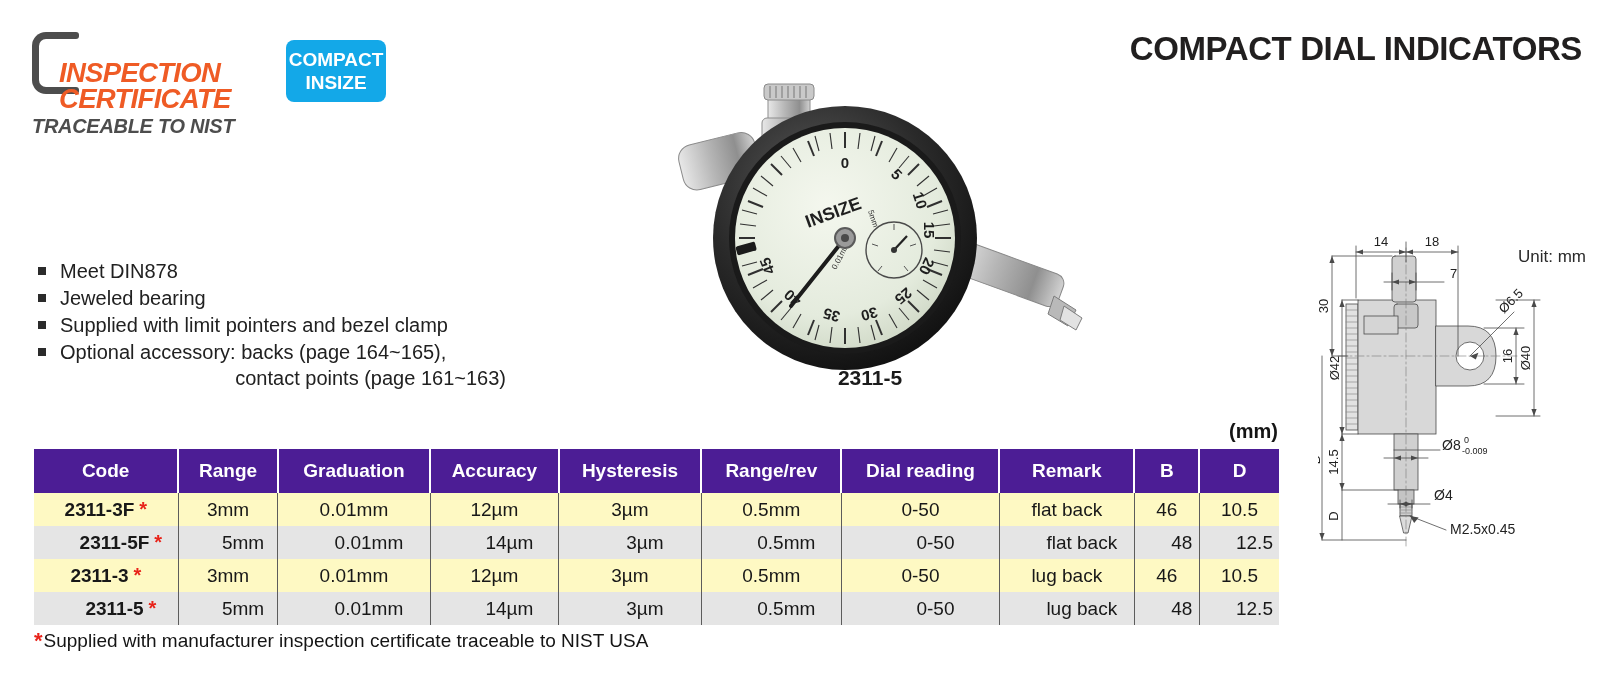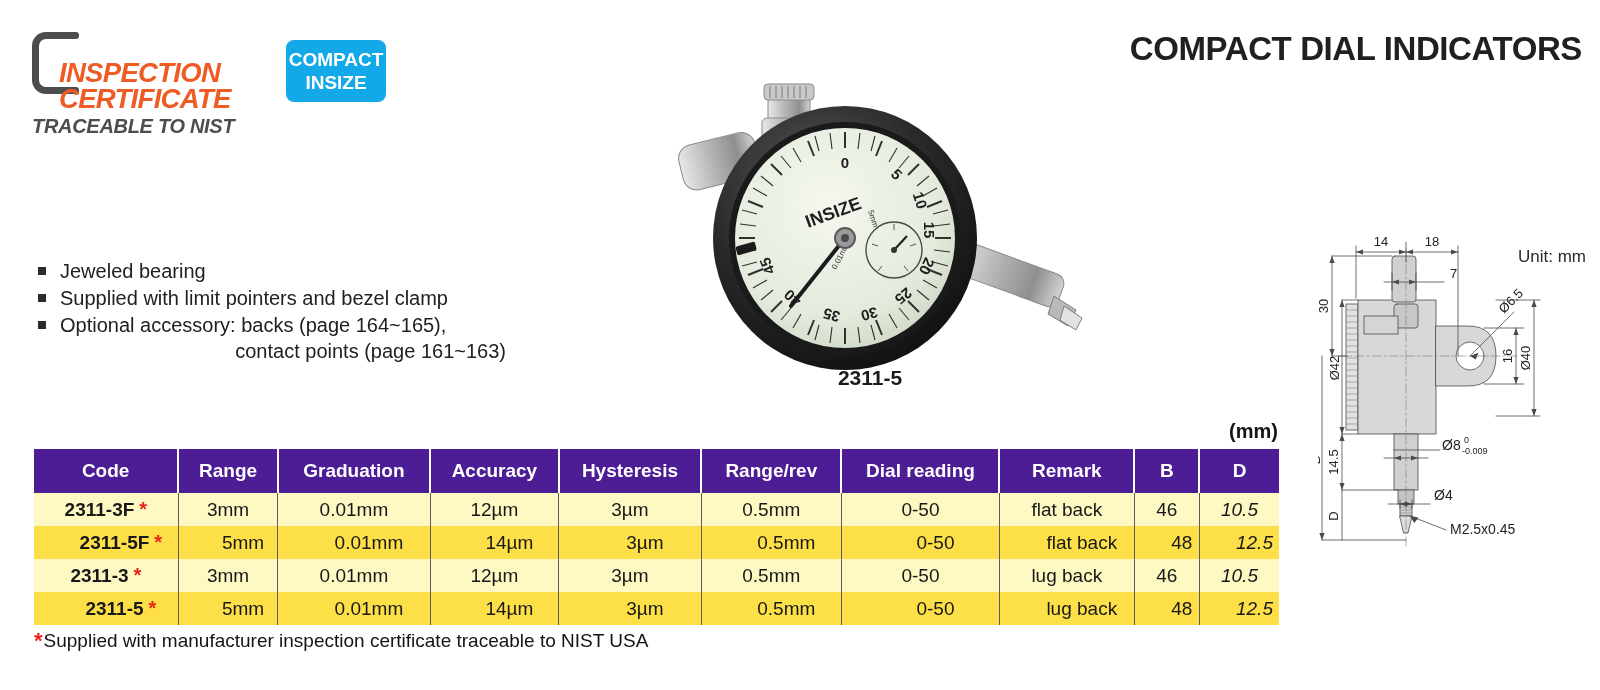--- a/index.html
+++ b/index.html
@@ -97,23 +97,23 @@
     white-space:nowrap;
     font-size:19px;
   }
   table.spec th:last-child{border-right:none;}
   table.spec td{
     padding:5px 6px;text-align:center;color:#181818;
     border-right:1.5px solid #5c5c5c;
     white-space:nowrap;
     height:23px;
   }
-  table.spec td:last-child{border-right:none;font-style:italic;}
+  table.spec td:last-child{border-right:none;}
   table.spec tr.odd td{background:#fef9c3;}
-  table.spec tr.even td{background:#fde047;padding-left:36px;}
+  table.spec tr.even td{background:#e5e5e5;padding-left:36px;}
   td.code{font-weight:bold;text-align:left;padding-left:12px;position:relative;}
   .ast{color:#e8231a;font-weight:bold;font-size:20px;margin-left:5px;}
 
   .footnote{
     position:absolute;left:34px;top:628px;
     font-size:19px;color:#141414;white-space:nowrap;
   }
   .footnote .ast{margin-left:0;margin-right:1px;font-size:22px;vertical-align:-1px;}
 
   
@@ -135,20 +135,24 @@
   </div>
 
   <div class="jewel-badge">
     <span>COMPACT</span>
     <span>INSIZE</span>
   </div>
 
   <div class="page-title">COMPACT DIAL INDICATORS</div>
 
   <div class="features">
+    <div class="feat">
+      <span class="sq"></span>
+      <span>Meet DIN878</span>
+    </div>
     <div class="feat">
       <span class="sq"></span>
       <span>Jeweled bearing</span>
     </div>
     <div class="feat">
       <span class="sq"></span>
       <span>Supplied with limit pointers and bezel clamp</span>
     </div>
     <div class="feat">
       <span class="sq"></span>

